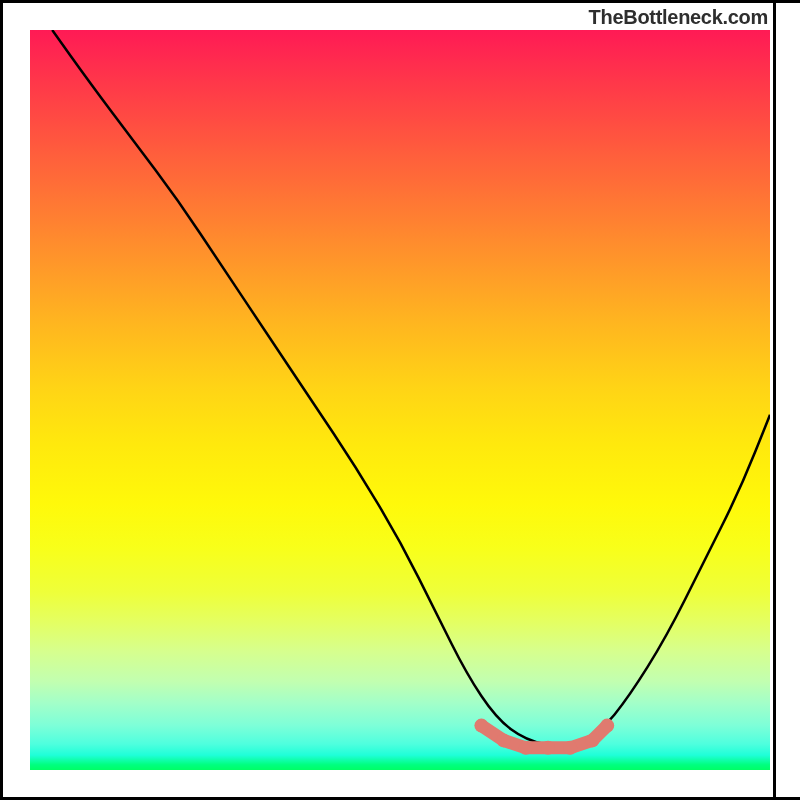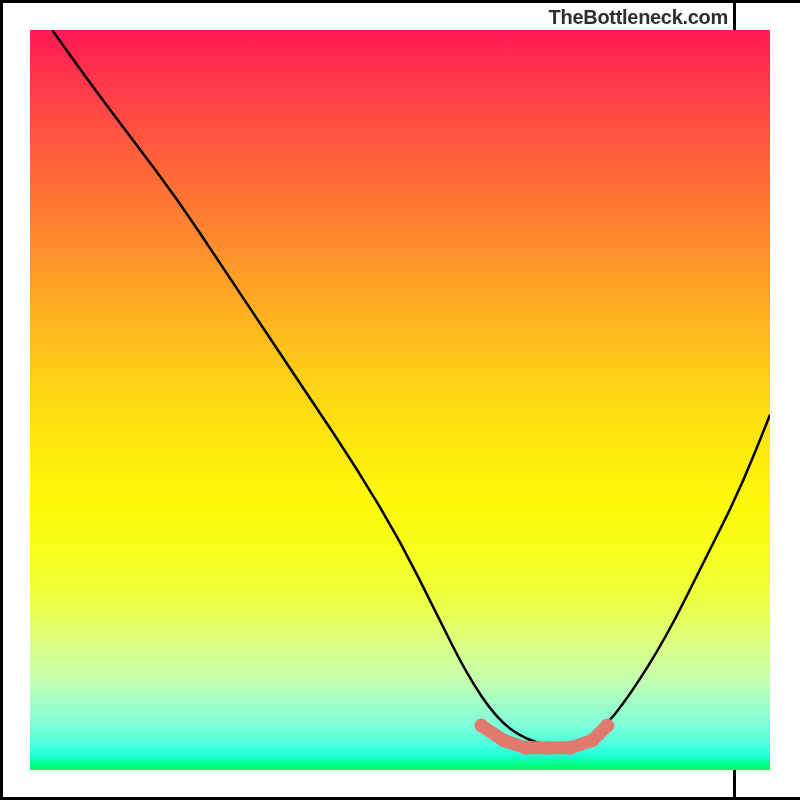--- a/index.html
+++ b/index.html
@@ -10,20 +10,21 @@
     background: #ffffff;
     font-family: Arial, Helvetica, sans-serif;
     overflow: hidden;
   }
   .frame {
     position: absolute;
     top: 0;
     left: 0;
     width: 736px;
     height: 800px;
+    padding-left: 40px;
   }
   .border-top, .border-bottom, .border-left, .border-right {
     position: absolute;
     background: #000;
   }
   .border-top    { top: 0; left: 0; width: 800px; height: 3px; }
   .border-bottom { bottom: 0; left: 0; width: 800px; height: 3px; }
   .border-left   { top: 0; left: 0; width: 3px; height: 800px; }
   .border-right  { top: 0; right: 0; width: 3px; height: 800px; }
   .plot-area {

